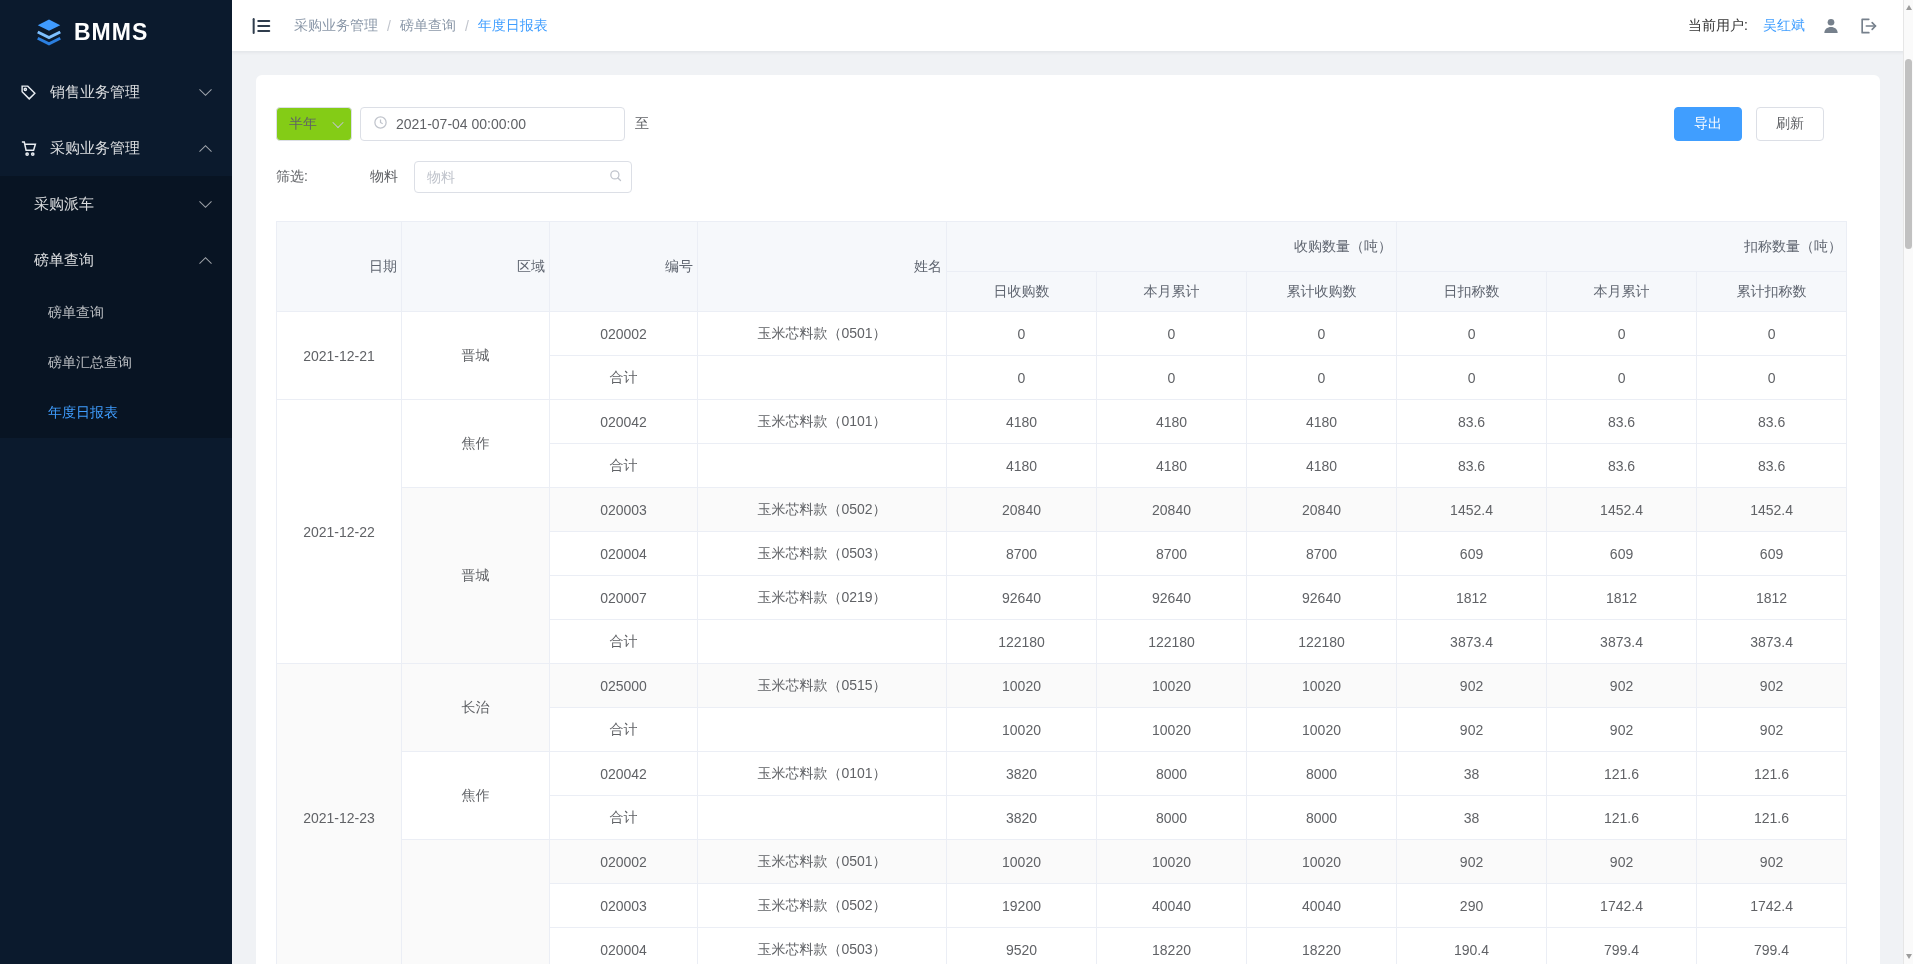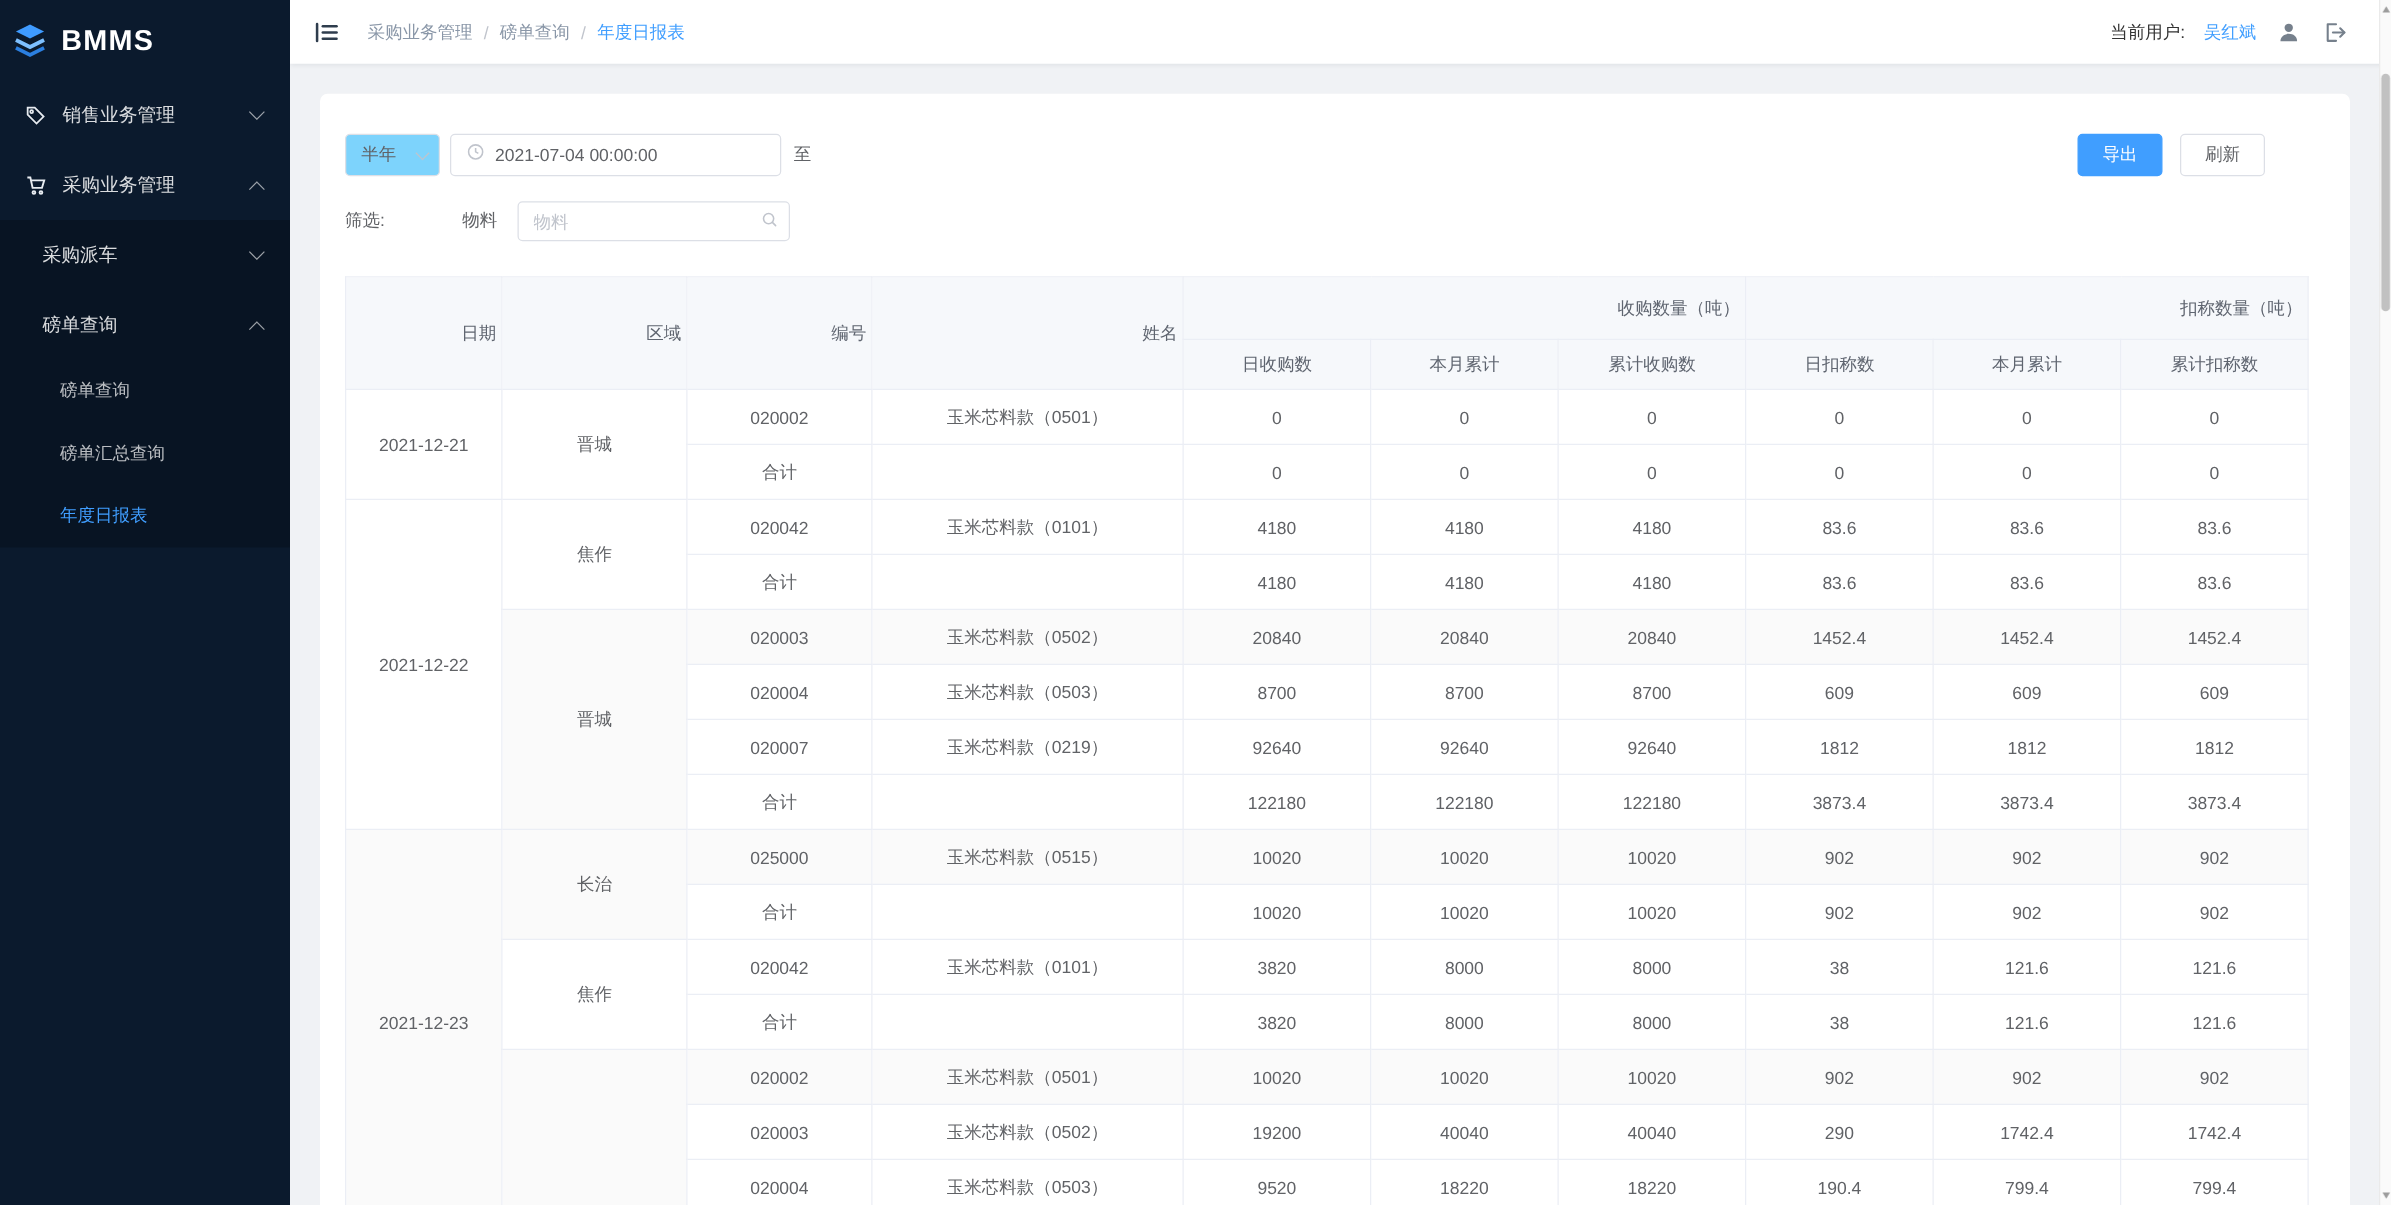--- a/index.html
+++ b/index.html
@@ -2,21 +2,21 @@
 <html><head>
 <meta charset="utf-8">
 <style>
   * { margin:0; padding:0; box-sizing:border-box; }
   html,body { width:1913px; height:964px; overflow:hidden;
     font-family:"Liberation Sans","DejaVu Sans",sans-serif; background:#f0f2f5; }
   .app { display:flex; width:1913px; height:964px; }
 
   
   .sidebar { width:232px; min-width:232px; background:#0b1a2d; height:100%; }
-  .logo-row { height:64px; display:flex; align-items:center; gap:10px; padding-left:9px; }
+  .logo-row { height:64px; display:flex; align-items:center; gap:10px; padding-left:34px; }
   .logo-text { color:#fff; font-size:23px; font-weight:bold; letter-spacing:1px; }
   .menu-item { display:flex; align-items:center; cursor:pointer; color:rgba(255,255,255,.85); font-size:15px; }
   .mi-top { height:56px; padding:0 22px 0 20px; gap:12px; }
   .submenu { background:rgba(0,0,0,.22); }
   .mi-lvl2 { height:56px; padding:0 22px 0 34px; }
   .mi-lvl3 { height:50px; padding-left:48px; font-size:14px; color:rgba(255,255,255,.72); }
   .mi-lvl3.active { color:#409eff; }
   .mi-icon { width:18px; height:18px; display:flex; align-items:center; }
   .chev { width:9px; height:9px; border-right:1.5px solid rgba(255,255,255,.6);
     border-bottom:1.5px solid rgba(255,255,255,.6); margin-left:auto; }
@@ -34,30 +34,30 @@
   .breadcrumb .current { color:#409eff; font-weight:500; }
   .user-area { margin-left:auto; display:flex; align-items:center; gap:15px; font-size:14px; color:#333; }
   .user-name { color:#409eff; cursor:pointer; }
   .hicon { width:22px; height:22px; display:flex; align-items:center; justify-content:center; cursor:pointer; }
 
   
   .content { flex:1; padding:24px 33px 0 24px; overflow:hidden; }
   .card { background:#fff; border-radius:6px; padding:32px 20px 20px 20px; min-height:920px; }
 
   .filter-row { display:flex; align-items:center; }
-  .el-select { width:76px; height:34px; border:1px solid #dcdfe6; border-radius:4px; background:#7dd3fc;
+  .el-select { width:76px; height:34px; border:1px solid #dcdfe6; border-radius:4px; background:#84cc16;
     display:flex; align-items:center; justify-content:space-between; padding:0 9px 0 12px;
     font-size:14px; color:#606266; cursor:pointer; }
   .sel-chev { width:8px; height:8px; border-right:1.4px solid #c0c4cc; border-bottom:1.4px solid #c0c4cc;
     transform:rotate(45deg) translate(-1px,-1px); }
   .date-input { width:265px; height:34px; border:1px solid #dcdfe6; border-radius:4px; background:#fff;
     display:flex; align-items:center; gap:8px; padding:0 12px; margin-left:8px; }
   .date-input input { border:none; outline:none; flex:1; font-size:14px; color:#606266; background:transparent; }
   .to-label { margin:0 2px 0 10px; font-size:14px; color:#606266; }
-  .btns { margin-left:auto; margin-right:48px; display:flex; gap:14px; }
+  .btns { margin-left:auto; margin-right:36px; display:flex; gap:14px; }
   .btn { height:34px; padding:0 19px; border-radius:4px; font-size:14px; cursor:pointer;
     border:1px solid #dcdfe6; background:#fff; color:#606266; }
   .btn.primary { background:#409eff; border-color:#409eff; color:#fff; }
 
   .filter-row2 { display:flex; align-items:center; margin-top:20px; font-size:14px; color:#606266; }
   .material-label { margin-left:62px; }
   .search-box { width:218px; height:32px; border:1px solid #dcdfe6; border-radius:4px; background:#fff;
     display:flex; align-items:center; padding:0 10px 0 12px; margin-left:16px; }
   .search-box input { border:none; outline:none; flex:1; font-size:14px; color:#606266; }
   .search-box input::placeholder { color:#c0c4cc; }

